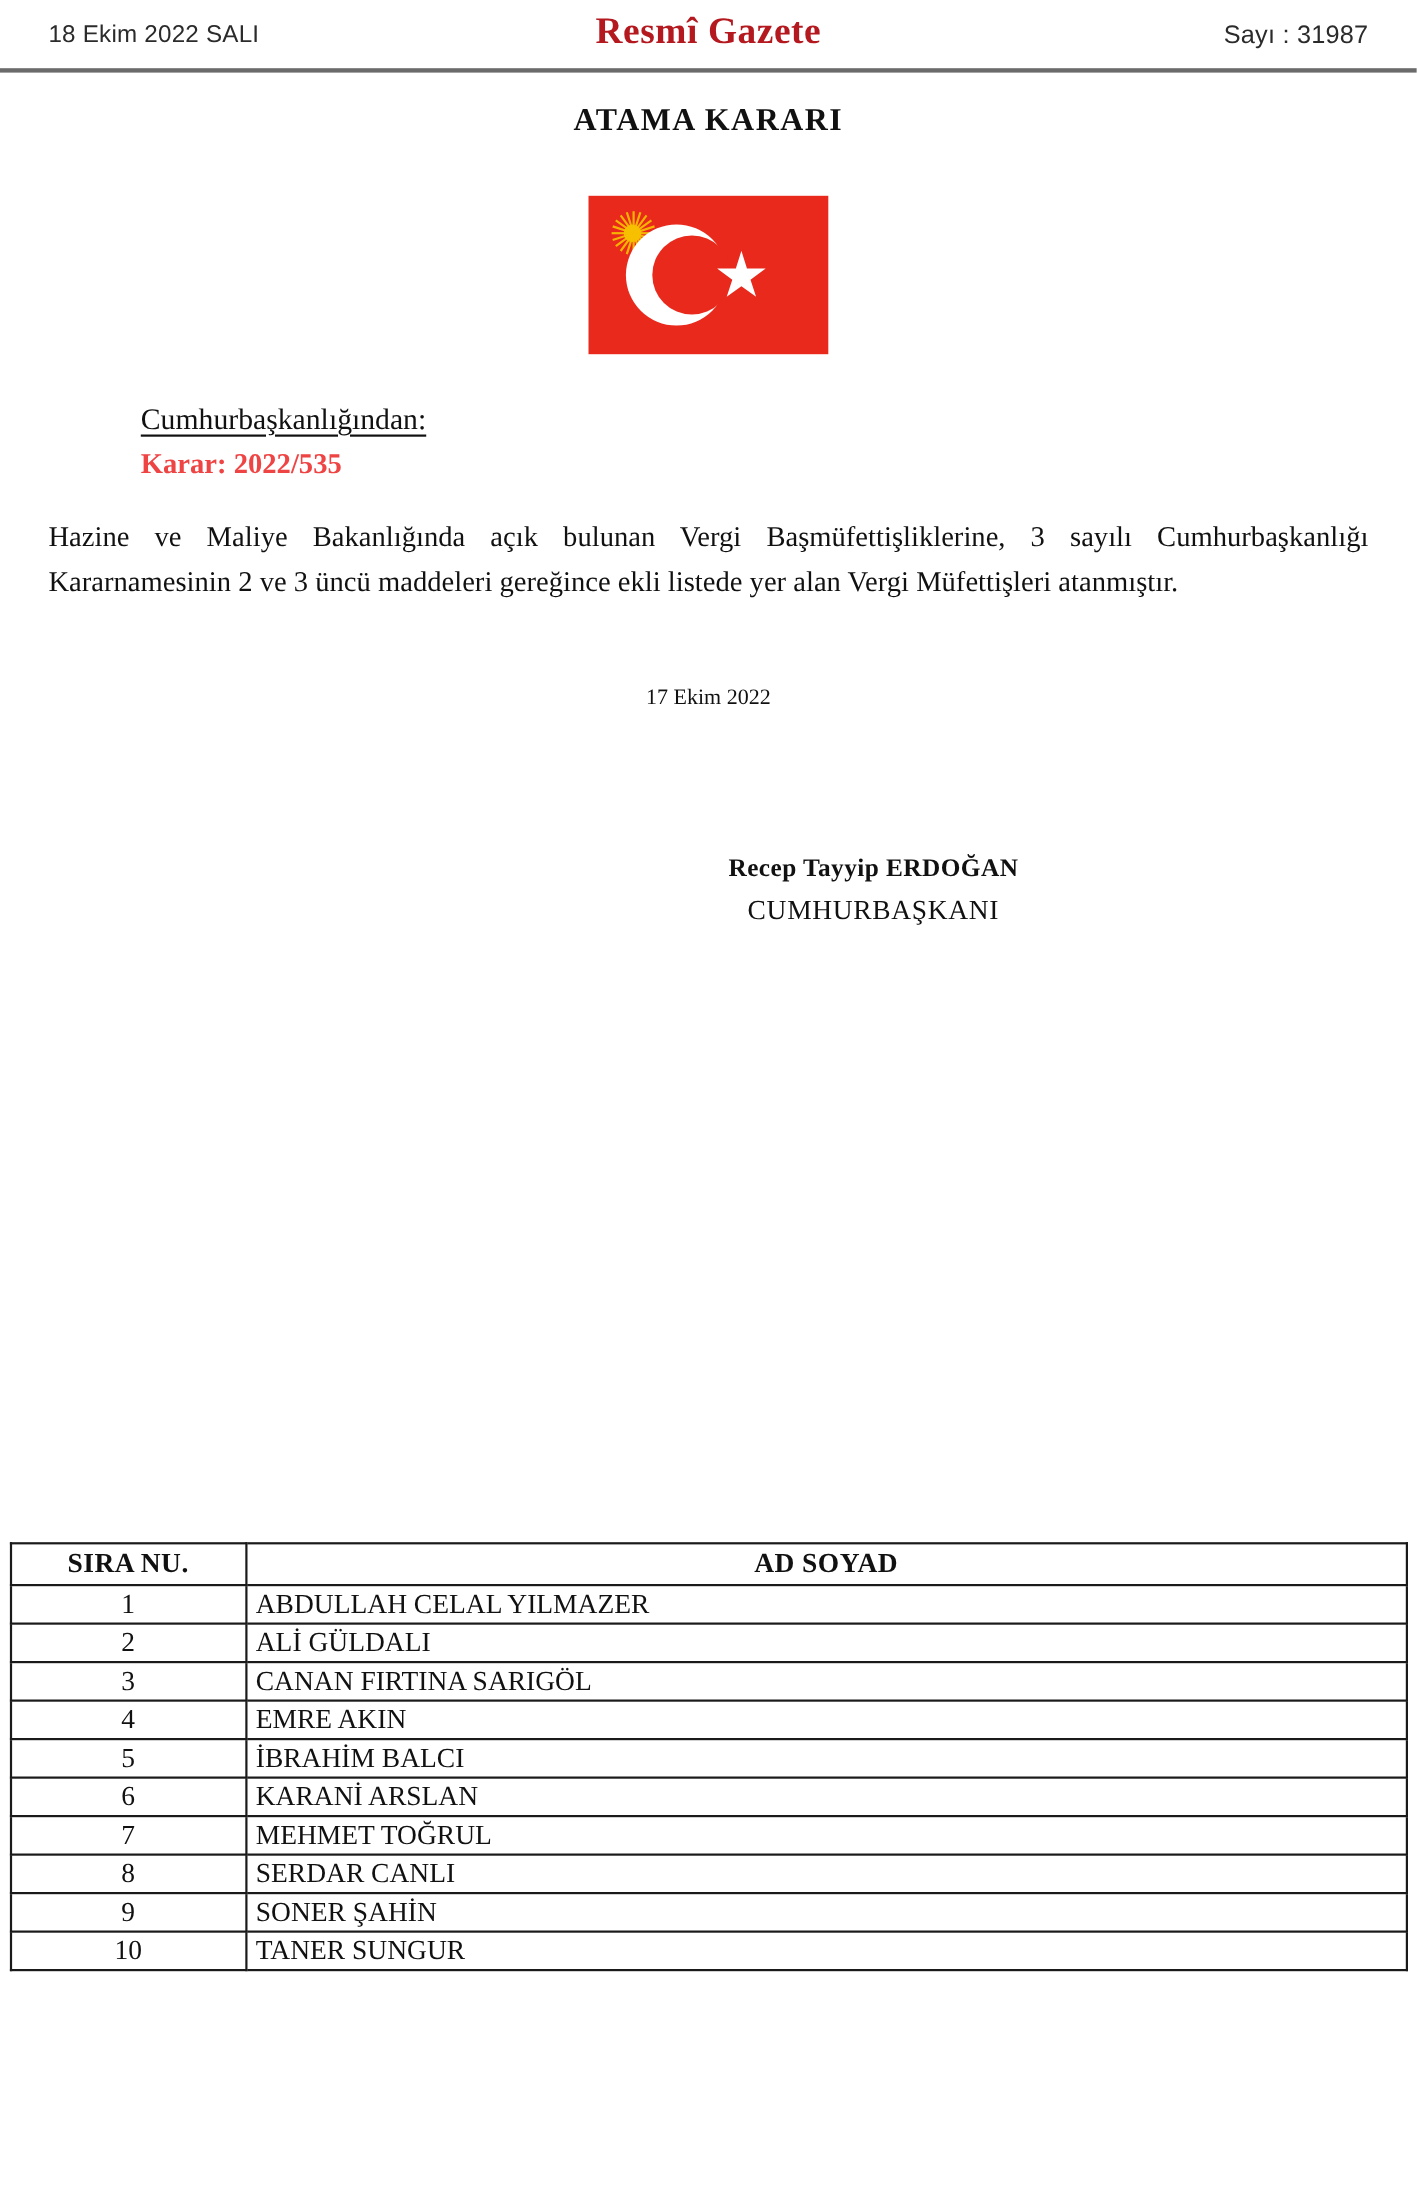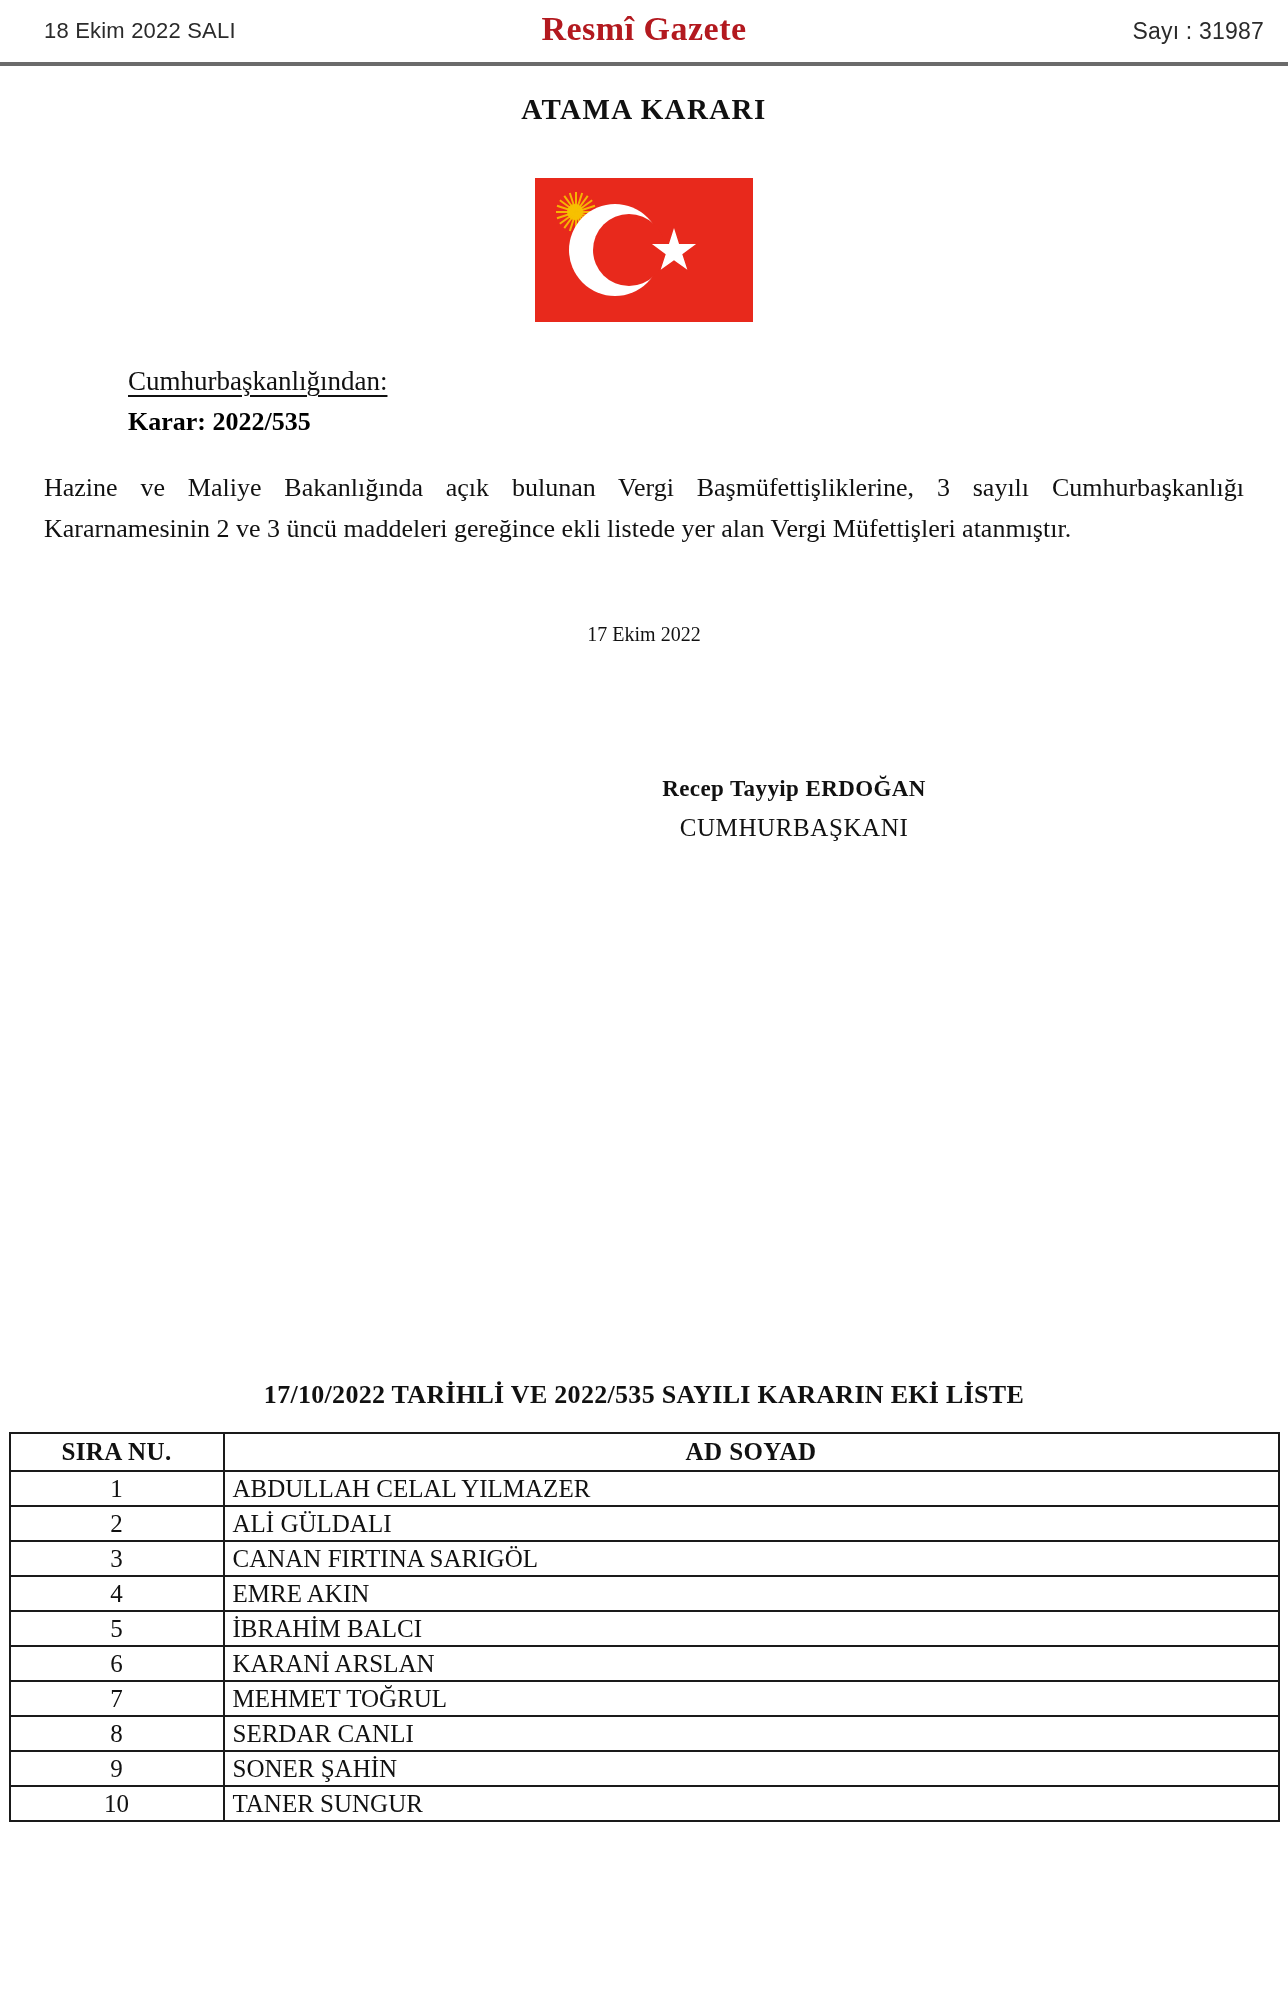--- a/index.html
+++ b/index.html
@@ -25,21 +25,21 @@
     padding: 0;
   }
 
   
   .masthead {
     position: relative;
     height: 62px;
     display: flex;
     align-items: center;
     justify-content: space-between;
-    padding: 0 24px 0 44px;
+    padding: 0 44px 0 44px;
     box-sizing: border-box;
   }
   .masthead-date {
     font-family: "Liberation Sans", "DejaVu Sans", sans-serif;
     font-size: 22px;
     letter-spacing: 0.2px;
     color: #2b2b2b;
     white-space: nowrap;
   }
   .masthead-title {
@@ -160,21 +160,21 @@
     font-size: 27px;
     text-decoration: underline;
     text-underline-offset: 5px;
     color: #111;
   }
   .karar-line {
     margin-top: 10px;
     margin-left: 84px;
     font-size: 26px;
     font-weight: bold;
-    color: #000000;
+    color: #ef4444;
   }
   .body-paragraph {
     margin-top: 30px;
     font-size: 26px;
     line-height: 1.58;
     text-align: justify;
     text-justify: inter-word;
     color: #111;
   }
   .doc-date {
@@ -290,21 +290,20 @@
     <div class="karar-line">Karar: 2022/535</div>
     <div class="body-paragraph">Hazine ve Maliye Bakanlığında açık bulunan Vergi Başmüfettişliklerine, 3 sayılı Cumhurbaşkanlığı Kararnamesinin 2 ve 3 üncü maddeleri gereğince ekli listede yer alan Vergi Müfettişleri atanmıştır.</div>
     <div class="doc-date">17 Ekim 2022</div>
     <div class="signature">
       <div class="sig-name">Recep Tayyip ERDOĞAN</div>
       <div class="sig-role">CUMHURBAŞKANI</div>
     </div>
   </div>
 
   <div class="annex">
-    <div class="annex-heading">17/10/2022 TARİHLİ VE 2022/535 SAYILI KARARIN EKİ LİSTE</div>
     <table class="annex-table">
       <thead>
         <tr>
           <th class="col-no">SIRA NU.</th>
           <th class="col-name">AD SOYAD</th>
         </tr>
       </thead>
       <tbody id="annex-body">
           <tr>
             <td class="col-no">1</td>

